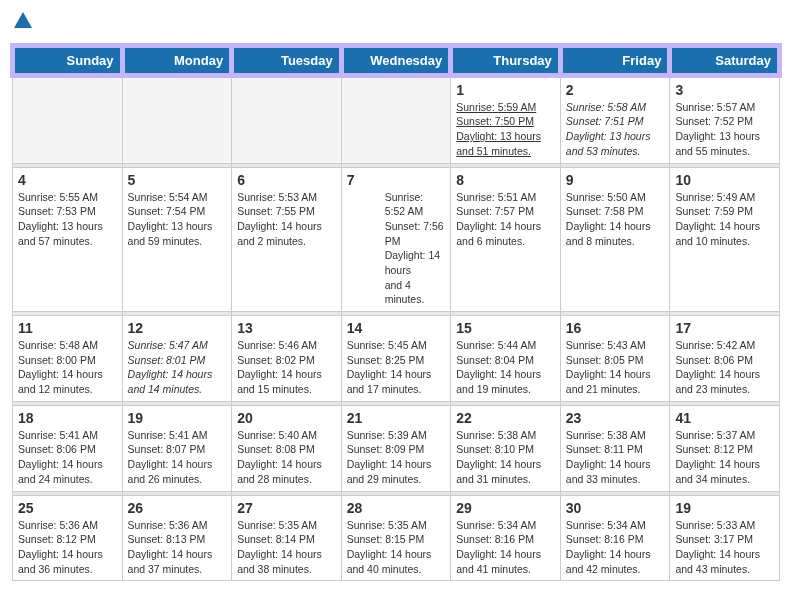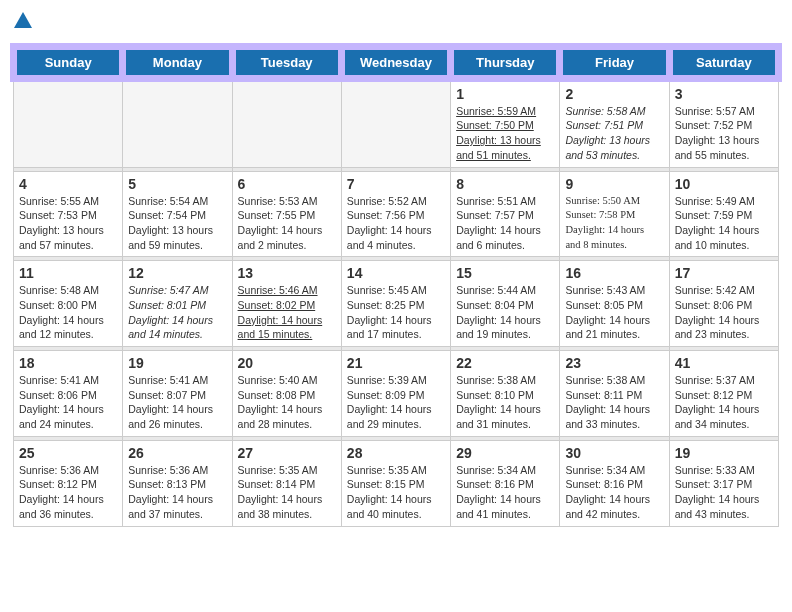--- a/index.html
+++ b/index.html
@@ -45,24 +45,24 @@
       color: #333;
     }
     .calendar {
       width: 100%;
       border-collapse: collapse;
       font-size: 11px;
     }
     .calendar th {
       background: #1a6faf;
       color: #fff;
-      text-align: center;
+      text-align: right;
       padding: 5px 6px;
       font-size: 13px;
-      border: 7px solid #c4b5fd;
+      border: 5px solid #c4b5fd;
     }
     .calendar td {
       border: 1px solid #ccc;
       vertical-align: top;
       padding: 4px 5px;
       width: 108px;
       min-height: 80px;
       background: #fff;
     }
     .calendar td.empty {
@@ -174,35 +174,35 @@
         </td>
         <td>
           <div class="day-number">6</div>
           <div class="day-info" style="white-space: pre-line;">Sunrise: 5:53 AM
 Sunset: 7:55 PM
 Daylight: 14 hours
 and 2 minutes.</div>
         </td>
         <td>
           <div class="day-number">7</div>
-          <div class="day-info" style="white-space: pre-line;">Sunrise: 5:52 AM
+          <div class="day-info" style="white-space: pre-line; margin-left: 38px;">Sunrise: 5:52 AM
 Sunset: 7:56 PM
 Daylight: 14 hours
 and 4 minutes.</div>
         </td>
         <td>
           <div class="day-number">8</div>
           <div class="day-info" style="white-space: pre-line;">Sunrise: 5:51 AM
 Sunset: 7:57 PM
 Daylight: 14 hours
 and 6 minutes.</div>
         </td>
         <td>
           <div class="day-number">9</div>
-          <div class="day-info" style="white-space: pre-line; font-family: Liberation Serif, serif;">Sunrise: 5:50 AM
+          <div class="day-info" style="white-space: pre-line;">Sunrise: 5:50 AM
 Sunset: 7:58 PM
 Daylight: 14 hours
 and 8 minutes.</div>
         </td>
         <td>
           <div class="day-number">10</div>
           <div class="day-info" style="white-space: pre-line;">Sunrise: 5:49 AM
 Sunset: 7:59 PM
 Daylight: 14 hours
 and 10 minutes.</div>
@@ -227,21 +227,21 @@
         </td>
         <td>
           <div class="day-number">12</div>
           <div class="day-info" style="white-space: pre-line; font-style: italic;">Sunrise: 5:47 AM
 Sunset: 8:01 PM
 Daylight: 14 hours
 and 14 minutes.</div>
         </td>
         <td>
           <div class="day-number">13</div>
-          <div class="day-info" style="white-space: pre-line; text-decoration: underline;">Sunrise: 5:46 AM
+          <div class="day-info" style="white-space: pre-line;">Sunrise: 5:46 AM
 Sunset: 8:02 PM
 Daylight: 14 hours
 and 15 minutes.</div>
         </td>
         <td>
           <div class="day-number">14</div>
           <div class="day-info" style="white-space: pre-line;">Sunrise: 5:45 AM
 Sunset: 8:25 PM
 Daylight: 14 hours
 and 17 minutes.</div>

